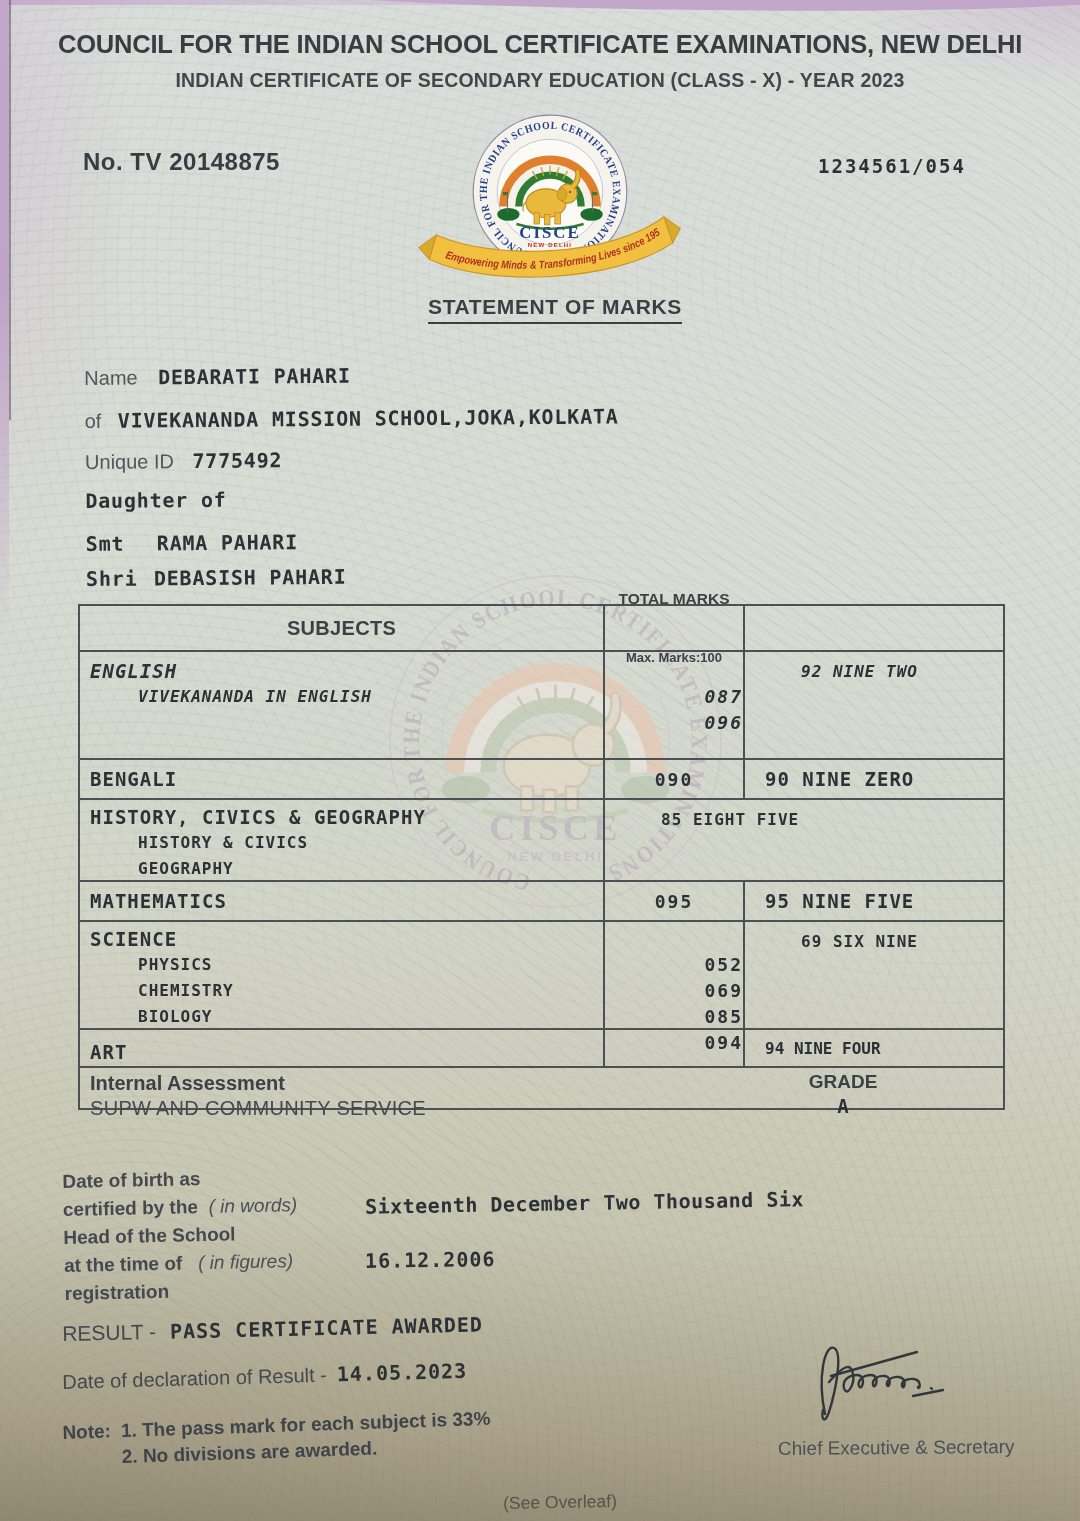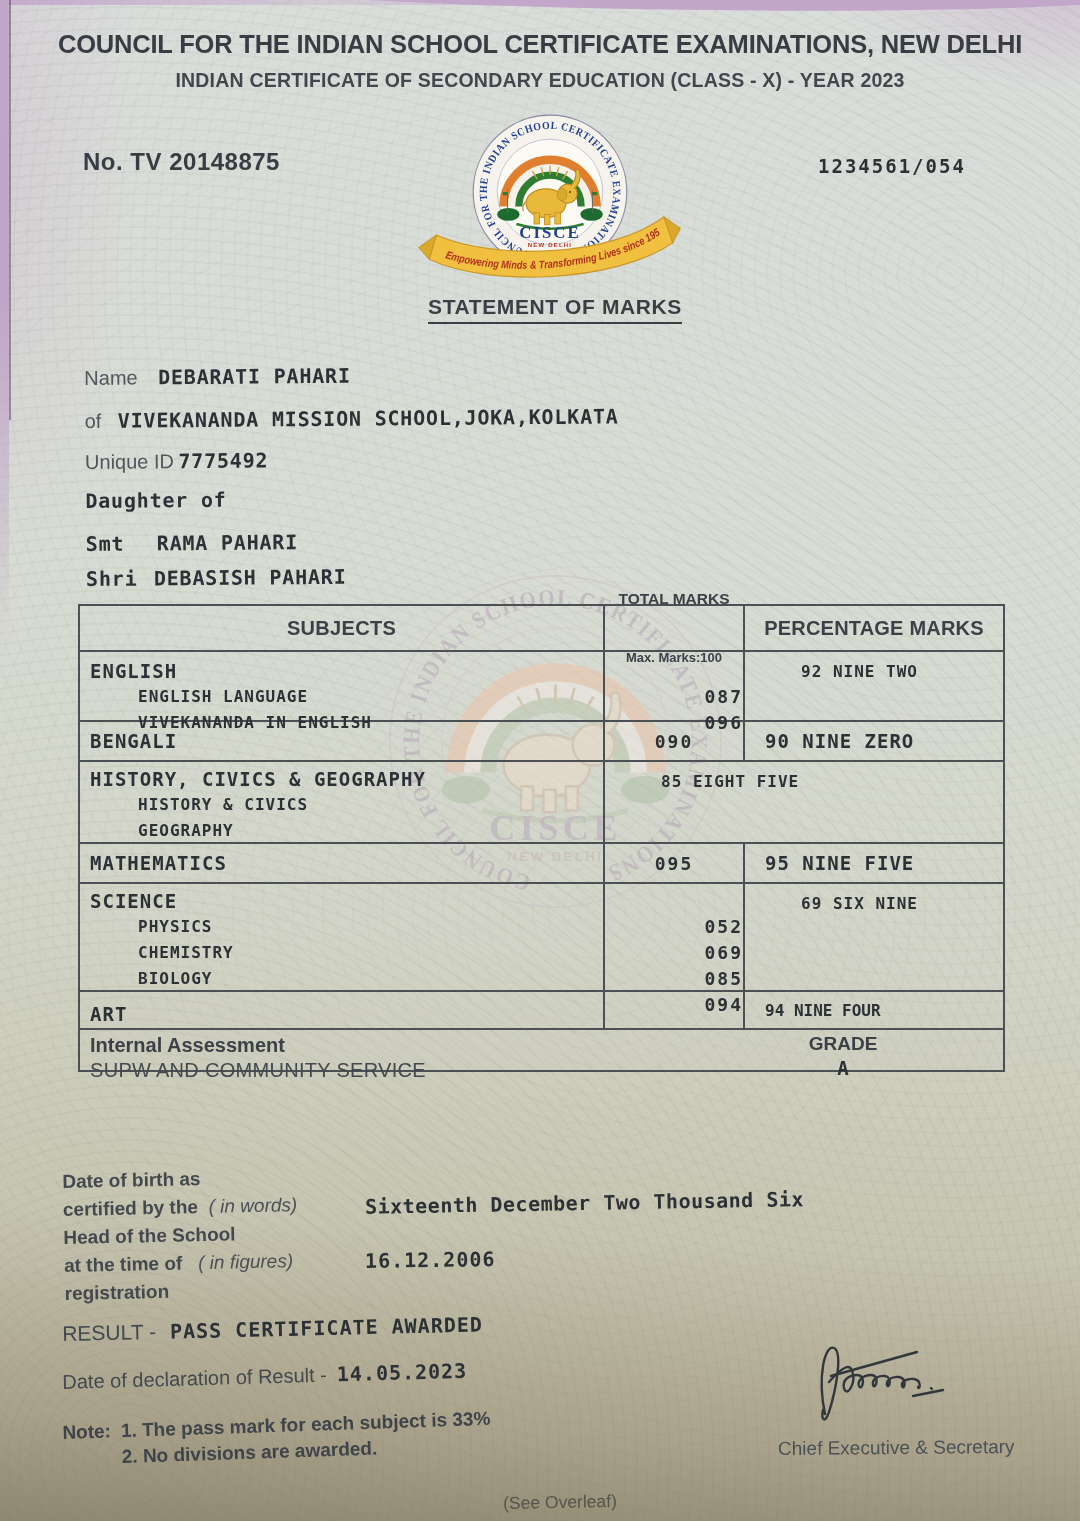--- a/index.html
+++ b/index.html
@@ -186,21 +186,21 @@
     <div class="info-line" style="top:366px;">
       <span class="lbl print">Name</span>
       <span class="val type" style="margin-left:16px;">DEBARATI PAHARI</span>
     </div>
     <div class="info-line" style="top:409px;">
       <span class="lbl print">of</span>
       <span class="val type" style="margin-left:12px;">VIVEKANANDA MISSION SCHOOL,JOKA,KOLKATA</span>
     </div>
     <div class="info-line" style="top:450px;">
       <span class="lbl print">Unique ID</span>
-      <span class="val type" style="">7775492</span>
+      <span class="val type" style="margin-left:14px;">7775492</span>
     </div>
     <div class="info-line" style="top:489px;">
       <span class="val type">Daughter of</span>
     </div>
     <div class="info-line" style="top:532px;">
       <span class="val type">Smt</span>
       <span class="val type" style="margin-left:28px;">RAMA PAHARI</span>
     </div>
     <div class="info-line" style="top:567px;">
       <span class="val type">Shri</span>
@@ -244,27 +244,25 @@
     <text x="100" y="169" text-anchor="middle" font-family="Liberation Sans, sans-serif" font-size="7.5" font-weight="bold" fill="#c4b2b4" letter-spacing="1.5">NEW DELHI</text>
   </svg>
 
   <div class="marks-table">
     <div class="t-row h-row">
       <div class="c-sub th h-sub">SUBJECTS</div>
       <div class="c-tot th h-tot">
         <span class="b1">TOTAL MARKS</span>
         <span class="b2">Max. Marks:100</span>
       </div>
-      <div class="c-pct th h-pct">PERCENTAGE MARKS</div>
-    </div>
-
-    <div class="t-row" style="height:70px;">
+    </div>
+
+    <div class="t-row" style="height:108px;font-style:italic;">
       <div class="c-sub lines">
         <div class="ln subj type">ENGLISH</div>
-        <div class="ln subsub type">ENGLISH LANGUAGE</div>
         <div class="ln subsub type">VIVEKANANDA IN ENGLISH</div>
       </div>
       <div class="c-tot lines">
         <div class="ln"></div>
         <div class="ln mk type">087</div>
         <div class="ln mk type">096</div>
       </div>
       <div class="c-pct">
         <div class="pct-top type">92 NINE TWO</div>
       </div>

